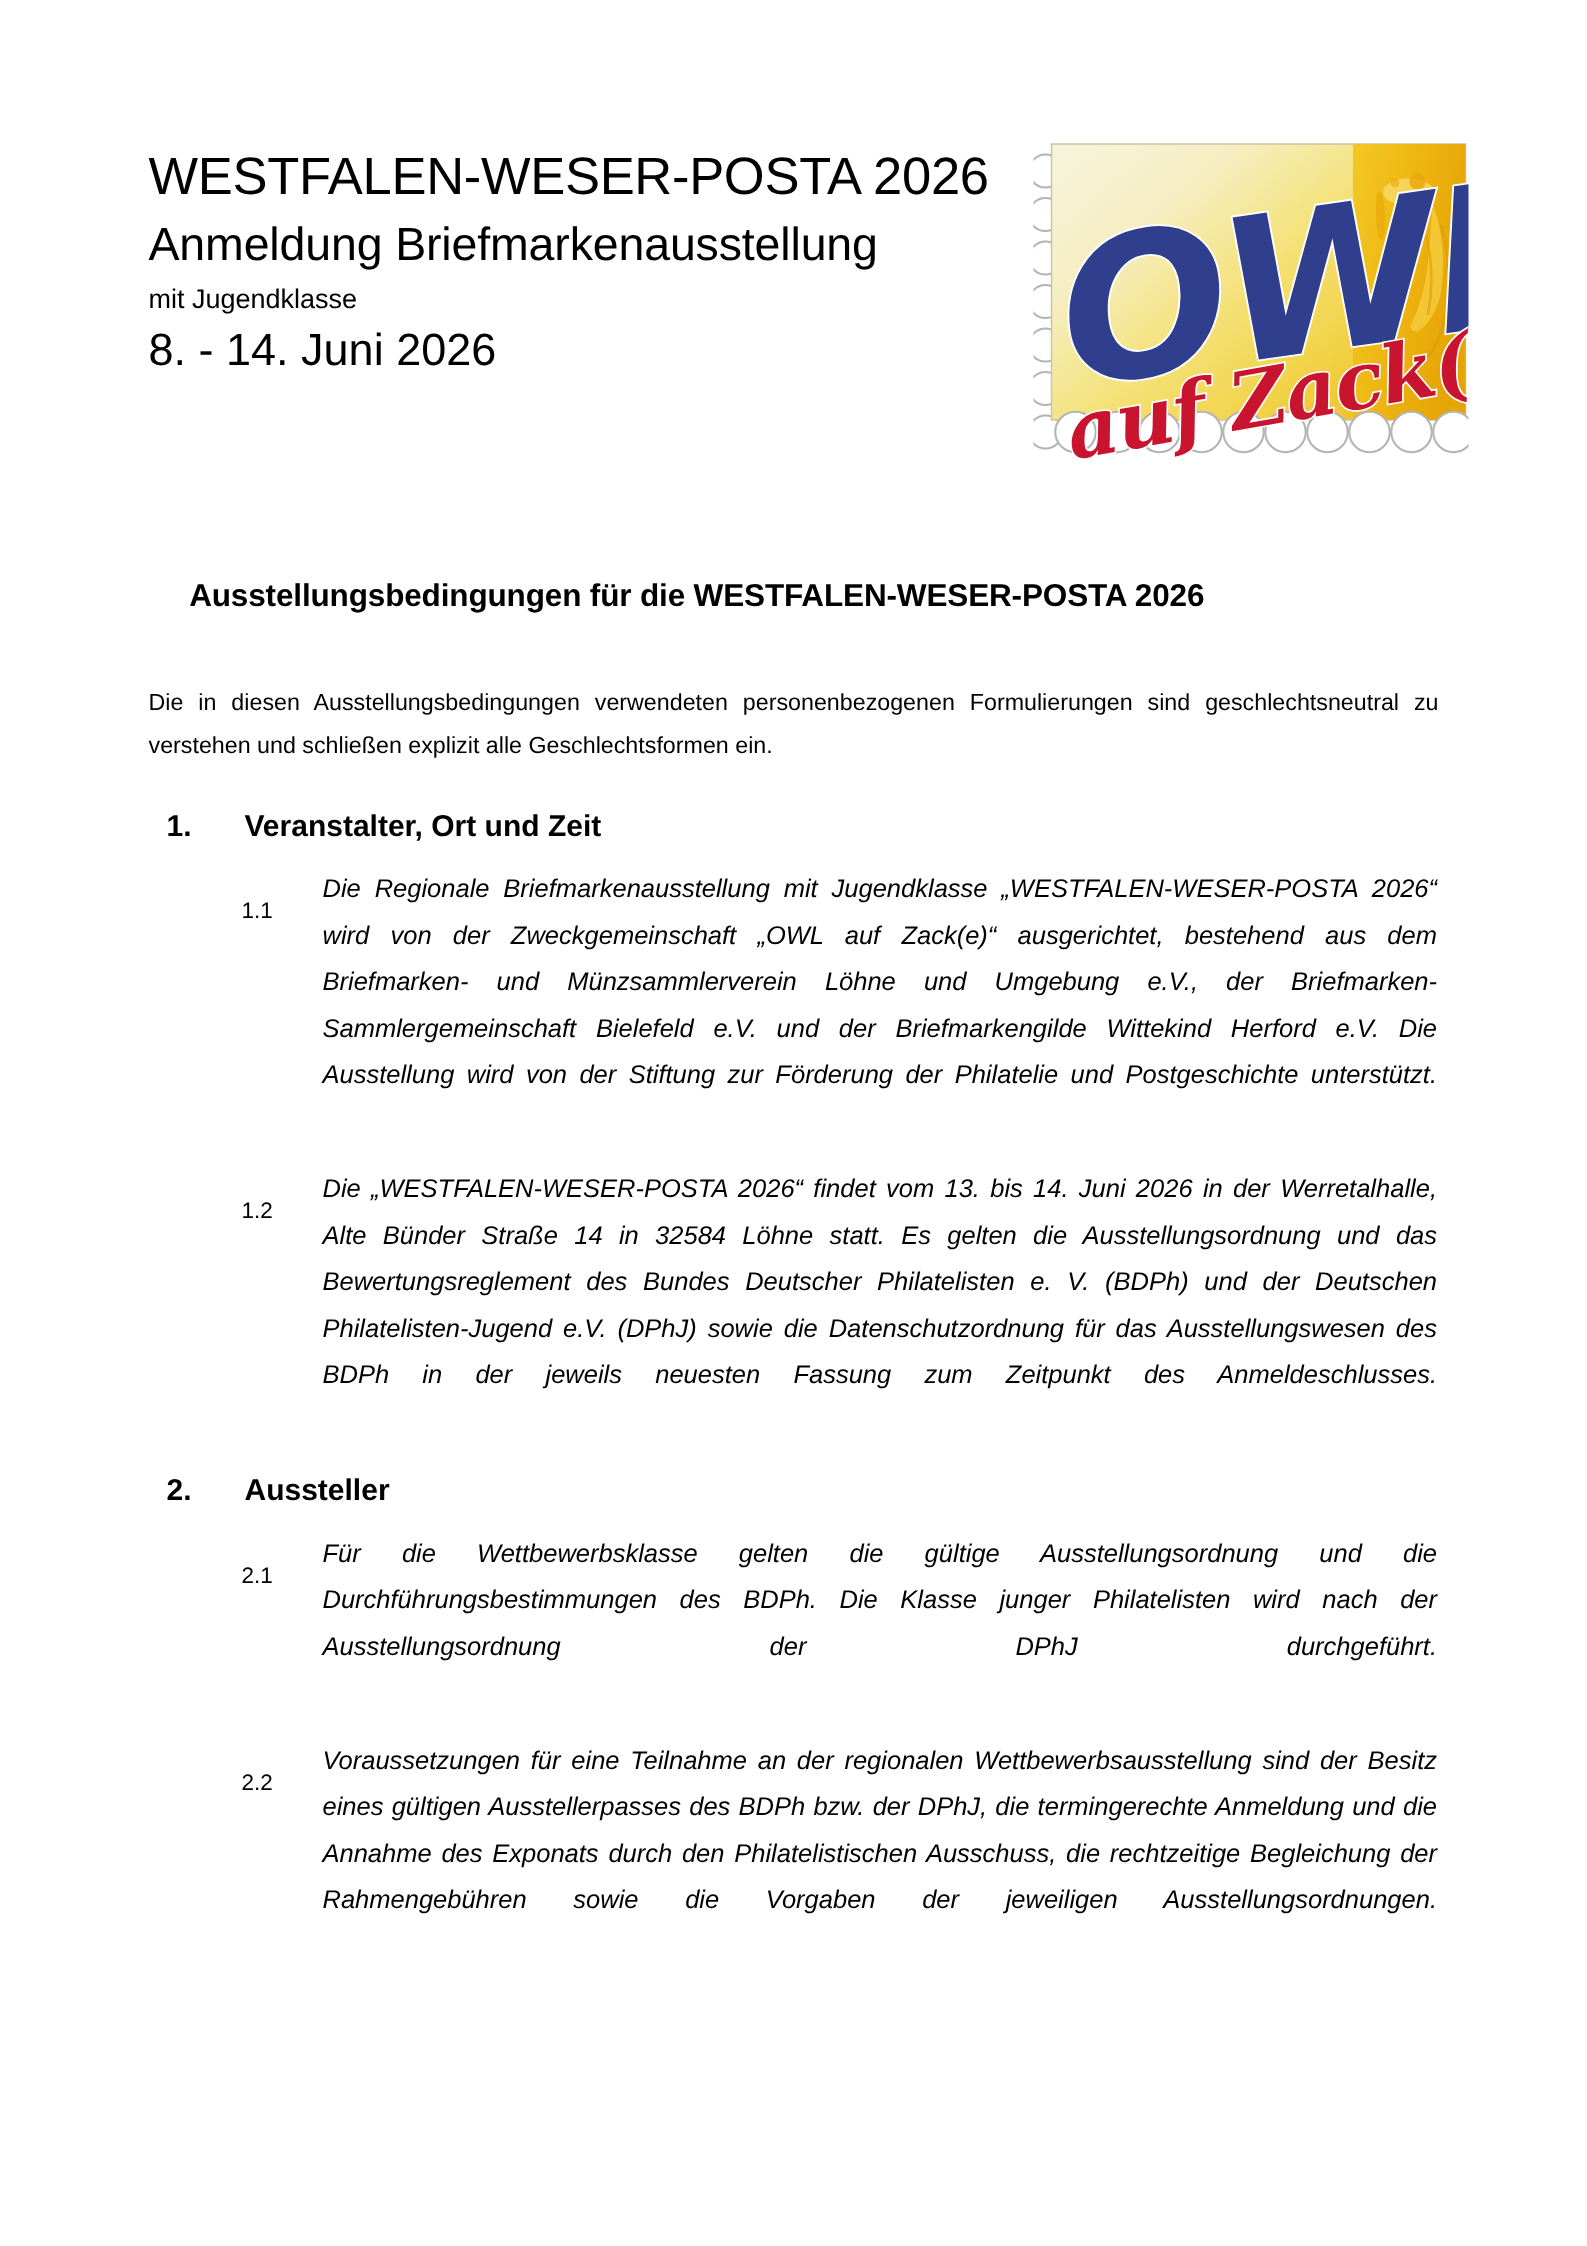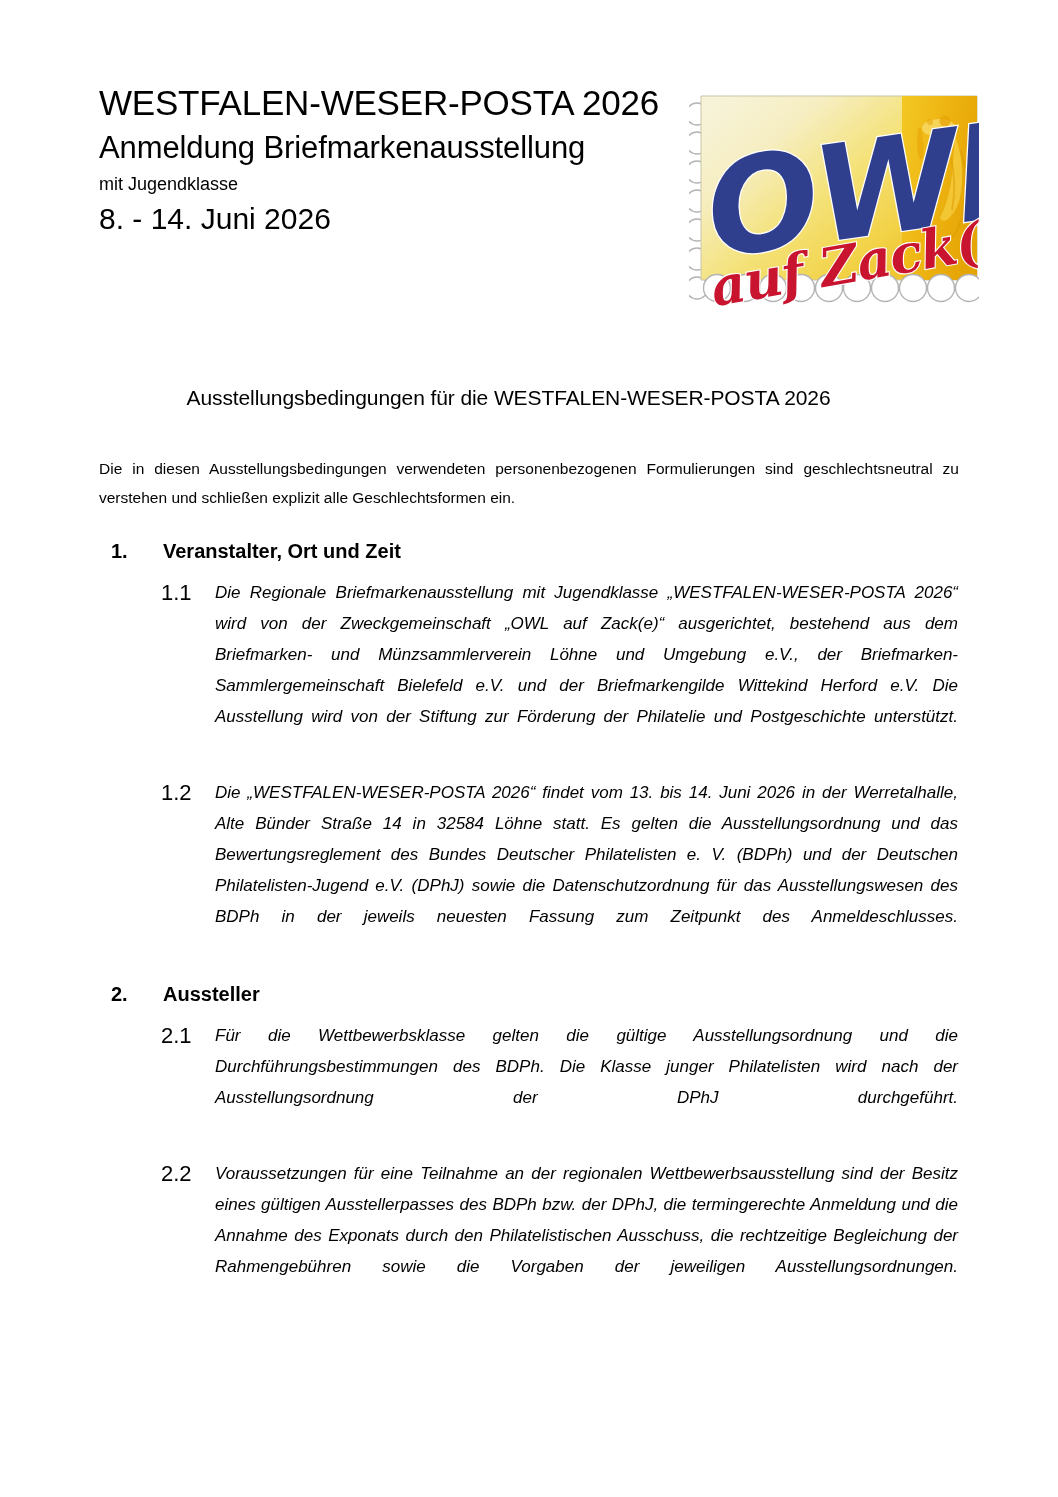--- a/index.html
+++ b/index.html
@@ -21,21 +21,21 @@
   .page {
     position: absolute;
     inset: 0;
     padding: 0;
   }
 
   
   .masthead {
     position: absolute;
     left: 99px;
-    top: 80px;
+    top: 95px;
     width: 600px;
   }
   .mast-line-1 {
     font-size: 35px;
     line-height: 46px;
     letter-spacing: -0.2px;
     white-space: nowrap;
     font-weight: 400;
   }
   .mast-line-2 {
@@ -75,23 +75,22 @@
   .logo svg { display: block; width: 100%; height: 100%; }
 
   
   .doc-title {
     position: absolute;
     left: 0;
     top: 372px;
     width: 929px;
     text-align: center;
     font-size: 21px;
-    font-weight: normal;
+    font-weight: bold;
     letter-spacing: -0.1px;
-    padding-left: 44px;
   }
 
   
   .intro {
     position: absolute;
     left: 99px;
     top: 438px;
     width: 860px;
     font-size: 15.5px;
     line-height: 29px;
@@ -126,22 +125,23 @@
   .clause {
     display: flex;
     align-items: flex-start;
     padding-left: 161px;
     padding-right: 100px;
     margin-bottom: 14px;
   }
   .clause .num {
     width: 54px;
     flex: 0 0 54px;
-    font-size: 22px;
+    font-size: 15px;
     line-height: 31px;
+    margin-top: 15px;
   }
   .clause .body {
     flex: 1 1 auto;
     font-size: 17px;
     line-height: 31px;
     text-align: justify;
     text-justify: inter-word;
     font-style: italic;
   }
   

